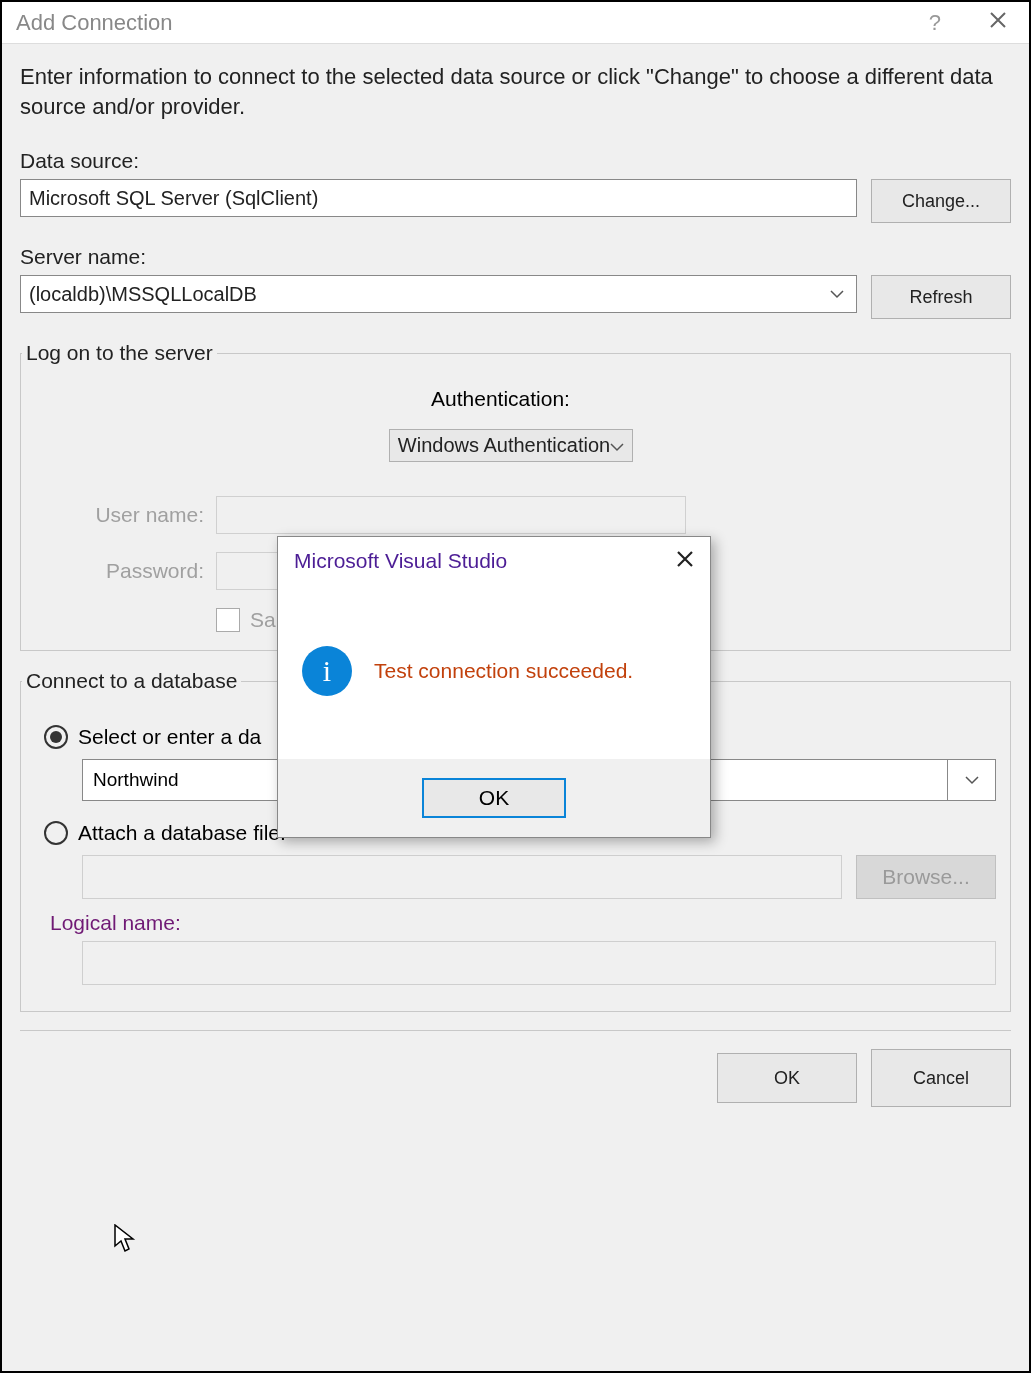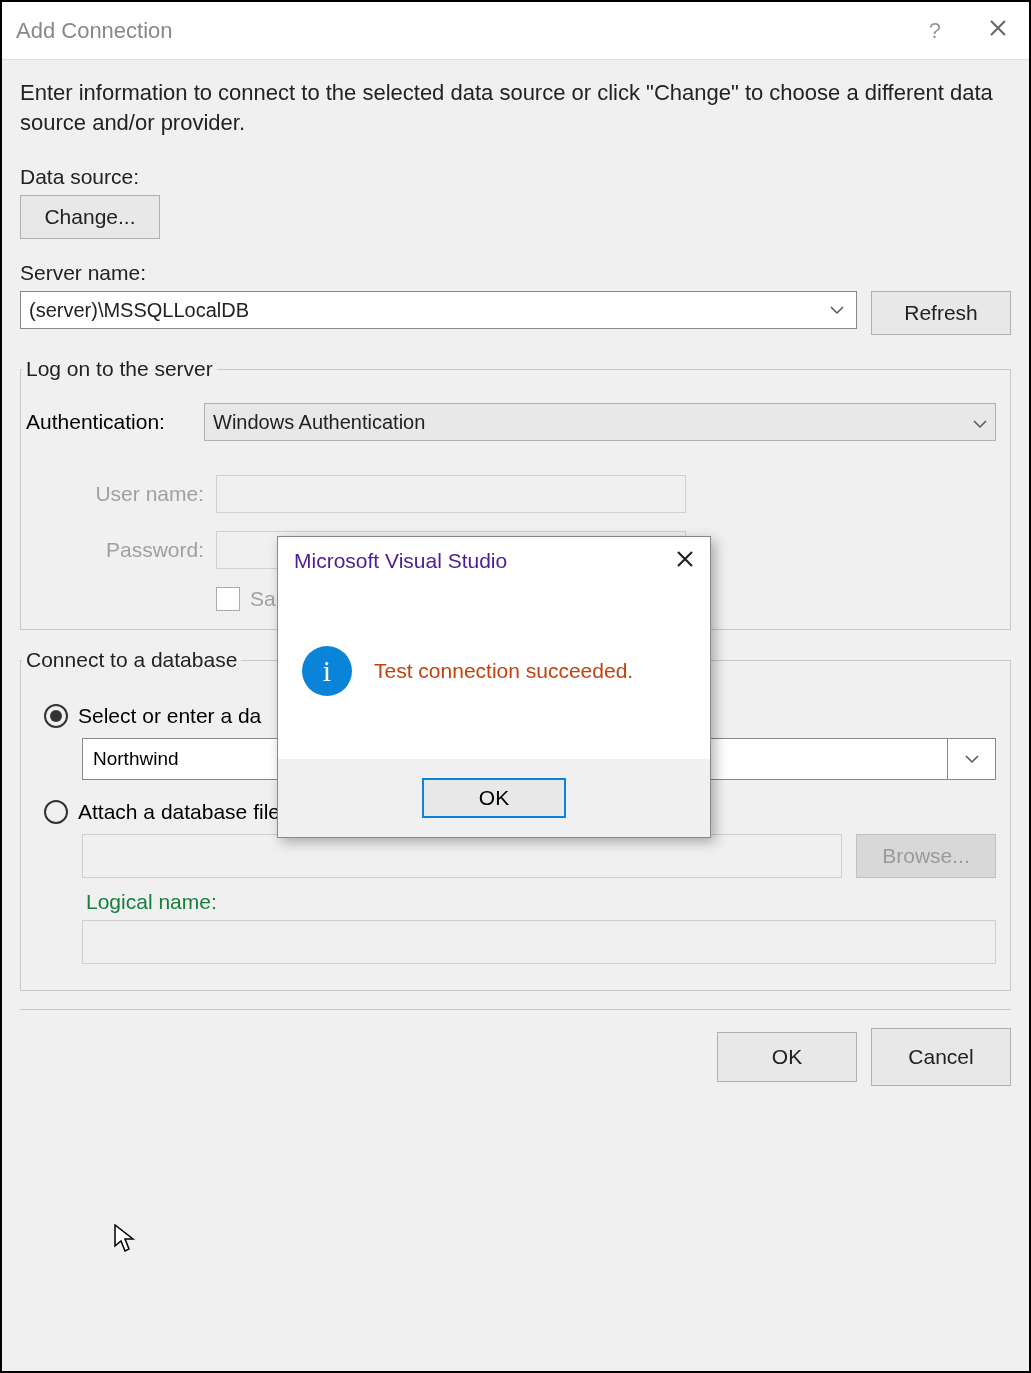--- a/index.html
+++ b/index.html
@@ -14,21 +14,21 @@
 }
 .window {
   width: 1031px;
   height: 1373px;
   background: #f0f0f0;
   border: 2px solid #000;
   display: flex;
   flex-direction: column;
 }
 .titlebar {
-  height: 58px;
+  height: 42px;
   background: #fff;
   display: flex;
   align-items: center;
   padding: 0 14px 0 14px;
   border-bottom: 1px solid #ddd;
 }
 .titlebar .title {
   flex: 1;
   color: #888;
   font-size: 22px;
@@ -83,21 +83,21 @@
 .dropdown-input {
   background: #e8e8e8;
   border: 1px solid #b0b0b0;
   justify-content: space-between;
 }
 .btn {
   background: #e8e8e8;
   border: 1px solid #b0b0b0;
   min-width: 140px;
   height: 38px;
-  font-size: 21px;
+  font-size: 18px;
   color: #222;
   cursor: pointer;
   padding: 0 18px;
 }
 .btn.wide { min-width: 150px; height: 44px; }
 .btn:disabled, .btn.disabled {
   color: #9a9a9a;
   cursor: default;
 }
 fieldset {
@@ -106,21 +106,21 @@
   margin-bottom: 18px;
   position: relative;
 }
 legend {
   font-size: 21px;
   color: #222;
   padding: 0 4px;
   background: #f0f0f0;
   margin-left: -4px;
 }
-.auth-row { display: flex; align-items: center; gap: 18px; }
+.auth-row { display: flex; align-items: center; gap: 18px; flex-direction: column; }
 .auth-label { font-size: 21px; width: 160px; }
 .cred-block { margin-top: 34px; padding-left: 48px; }
 .cred-row { display: flex; align-items: center; margin-bottom: 18px; }
 .cred-row .cred-label { width: 130px; text-align: right; margin-right: 12px; color: #a0a0a0; font-size: 21px; }
 .cred-row .cred-input {
   width: 470px;
   height: 38px;
   border: 1px solid #d0d0d0;
   background: #f0f0f0;
 }
@@ -153,21 +153,21 @@
   border-left: 1px solid #888; display: flex; align-items: center; justify-content: center;
 }
 .attach-row { margin: 0 0 12px 56px; display: flex; gap: 14px; align-items: center; }
 .attach-input {
   flex: 1; height: 44px; border: 1px solid #cfcfcf; background: #f0f0f0;
 }
 .browse-btn {
   width: 140px; height: 44px; background: #d8d8d8; border: 1px solid #c0c0c0;
   color: #9a9a9a; font-size: 21px; cursor: default;
 }
-.logical-label { margin: 6px 0 6px 60px; color: #15803d; font-size: 21px; }
+.logical-label { margin: 6px 0 6px 24px; color: #701a75; font-size: 21px; }
 .logical-input { margin: 0 0 8px 56px; height: 44px; border: 1px solid #cfcfcf; background: #f0f0f0; }
 .advanced-row { display: flex; justify-content: flex-end; margin: 6px 0 12px 0; }
 .hr { border: none; border-top: 1px solid #c8c8c8; margin: 0; }
 .footer { display: flex; align-items: center; padding: 18px 0 18px 0; gap: 14px; }
 .footer .spacer { flex: 1; }
 .test-btn {
   border: 2px solid #0a84d8;
   background: #e8e8e8;
   height: 50px;
   padding: 0 20px;
@@ -227,27 +227,30 @@
           <path d="M2 2 L16 16 M16 2 L2 16" stroke="#666" stroke-width="2"></path>
         </svg>
     </span>
   </div>
 
   <div class="content">
     <p class="instructions">Enter information to connect to the selected data source or click "Change" to choose a different data source and/or provider.</p>
 
     <div class="field-label">Data source:</div>
     <div class="row">
+      <div class="text-input">
+        <span>Microsoft SQL Server (SqlClient)</span>
+      </div>
       <button class="btn" style="height:44px">Change...</button>
     </div>
 
     <div class="field-label">Server name:</div>
     <div class="row">
       <div class="combo-input">
-        <span>(server)\MSSQLLocalDB</span>
+        <span>(localdb)\MSSQLLocalDB</span>
         <span class="chev">
           <svg width="14" height="10" viewBox="0 0 14 10">
               <path d="M1 2 L7 8 L13 2" stroke="#555" stroke-width="1.5" fill="none"></path>
             </svg>
         </span>
       </div>
       <button class="btn" style="height:44px">Refresh</button>
     </div>
 
     <fieldset>

